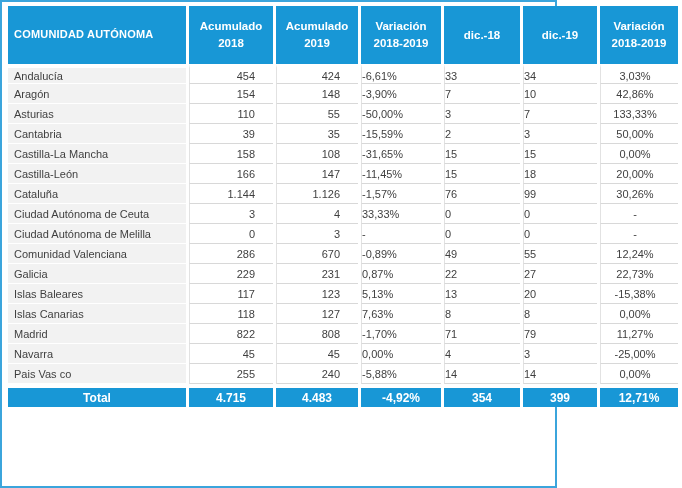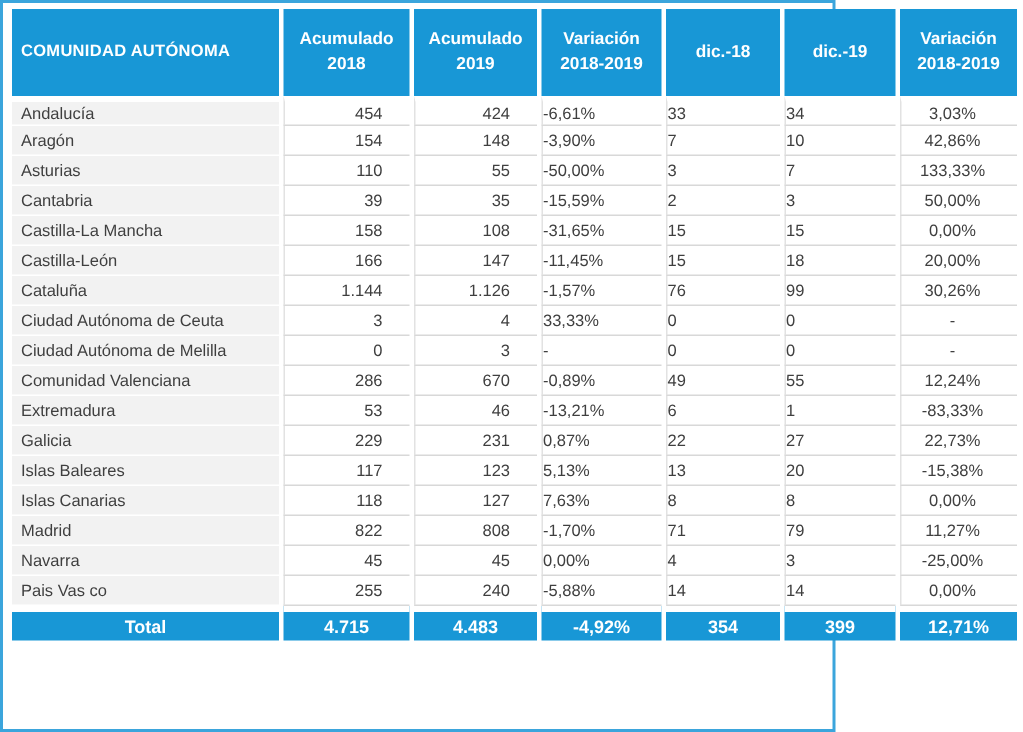--- a/index.html
+++ b/index.html
@@ -212,29 +212,20 @@
         <tr>
           <td class="label">Comunidad Valenciana</td>
           <td class="value">286</td>
           <td class="value">670</td>
           <td class="value">-0,89%</td>
           <td class="value">49</td>
           <td class="value">55</td>
           <td class="value">12,24%</td>
         </tr>
         <tr>
-          <td class="label">Extremadura</td>
-          <td class="value">53</td>
-          <td class="value">46</td>
-          <td class="value">-13,21%</td>
-          <td class="value">6</td>
-          <td class="value">1</td>
-          <td class="value">-83,33%</td>
-        </tr>
-        <tr>
           <td class="label">Galicia</td>
           <td class="value">229</td>
           <td class="value">231</td>
           <td class="value">0,87%</td>
           <td class="value">22</td>
           <td class="value">27</td>
           <td class="value">22,73%</td>
         </tr>
         <tr>
           <td class="label">Islas Baleares</td>

